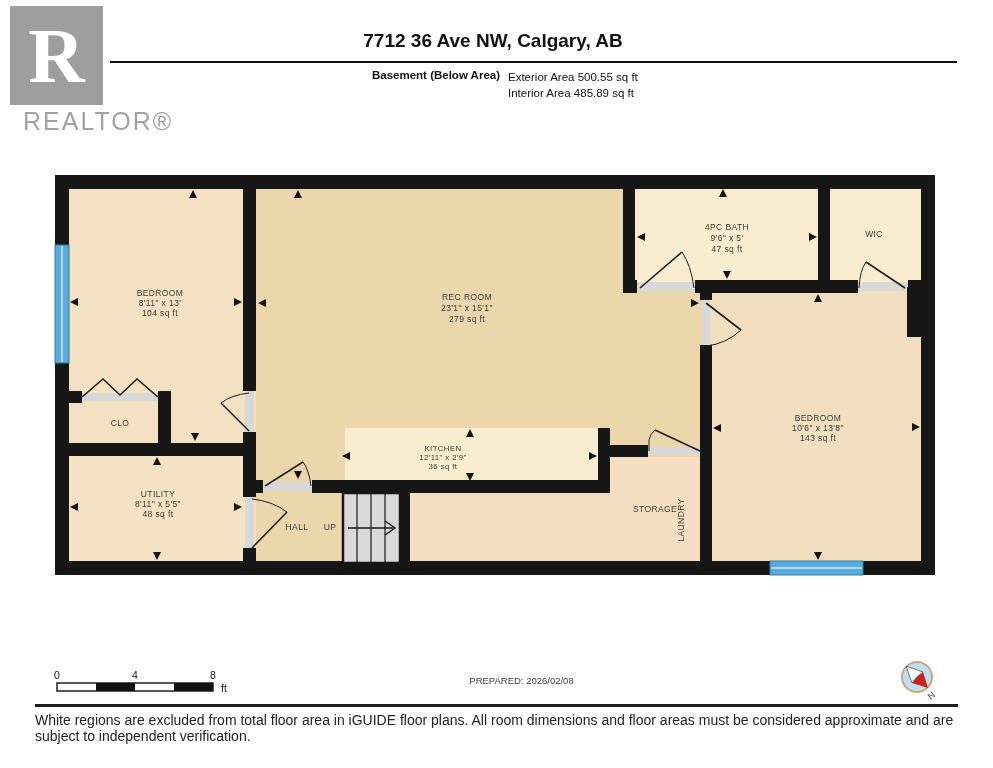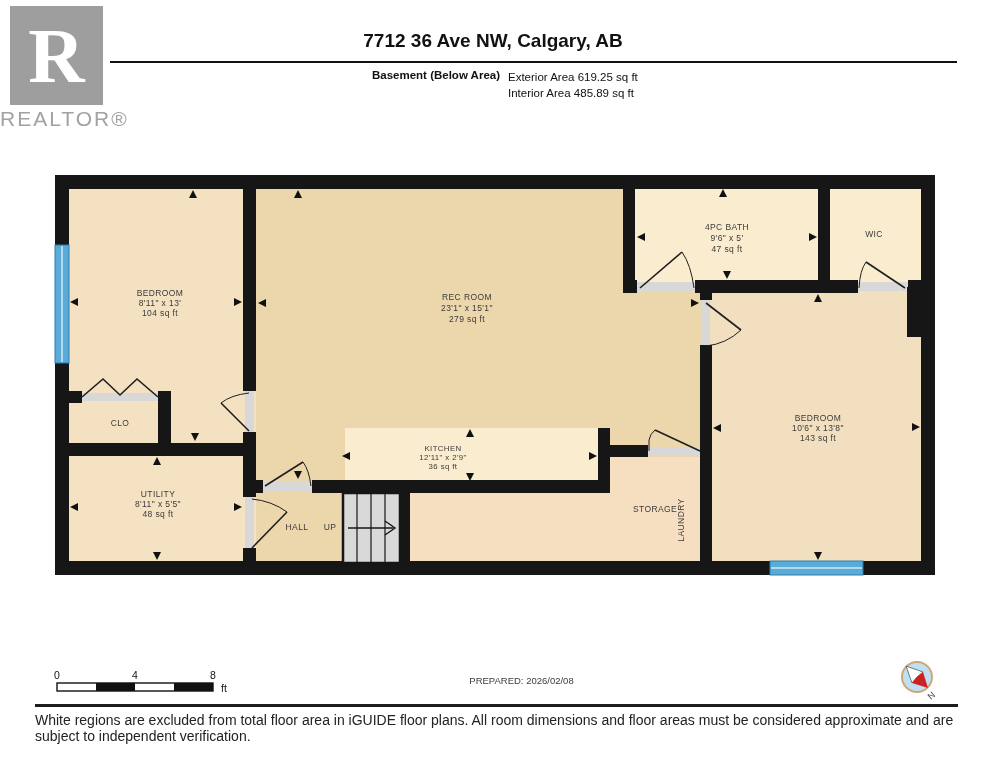--- a/index.html
+++ b/index.html
@@ -6,21 +6,21 @@
   body{
     width:993px;height:768px;position:relative;background:#fff;
     font-family:"Liberation Sans",sans-serif;overflow:hidden;
   }
   .abs{position:absolute;}
   
   #logo-box{left:10px;top:6px;width:93px;height:99px;background:#9e9e9e;
     display:flex;align-items:center;justify-content:center;}
   #logo-letter{font-family:"Liberation Serif",serif;font-weight:bold;
     font-size:78px;color:#fff;line-height:1;}
-  #logo-word{left:0;top:107px;font-size:21px;color:#a2a2a2;letter-spacing:2px;}
+  #logo-word{left:23px;top:107px;font-size:25px;color:#a2a2a2;letter-spacing:2px;}
   #page-title{left:0;top:30px;width:986px;text-align:center;
     font-size:19px;font-weight:bold;color:#111;}
   #header-rule{left:110px;top:61px;width:847px;height:2px;background:#111;}
   #floor-label{left:260px;top:69px;width:240px;text-align:right;
     font-size:11.5px;font-weight:bold;color:#111;}
   #area-lines{left:508px;top:69px;font-size:11.5px;color:#111;line-height:16px;}
   
   #prepared{left:0;top:675px;width:993px;text-align:center;font-size:9.5px;color:#3c3c3c;padding-left:25px;}
   #footer-rule{left:35px;top:704px;width:923px;height:3px;background:#1d1d1d;}
   #footer-note{left:35px;top:712px;width:930px;font-size:14px;color:#222;}
@@ -40,21 +40,21 @@
 <body>
 
 <div class="abs" id="logo-box">
   <span id="logo-letter">R</span>
 </div>
 <div class="abs" id="logo-word">REALTOR®</div>
 <div class="abs" id="page-title">7712 36 Ave NW, Calgary, AB</div>
 <div class="abs" id="header-rule"></div>
 <div class="abs" id="floor-label">Basement (Below Area)</div>
 <div class="abs" id="area-lines">
-  <div>Exterior Area 619.25 sq ft</div>
+  <div>Exterior Area 500.55 sq ft</div>
   <div>Interior Area 485.89 sq ft</div>
 </div>
 
 <svg width="993" height="768" viewBox="0 0 993 768">
 
   <g>
     <rect x="250" y="182" width="460" height="300" fill="#ecd7ad"></rect>
     <rect x="250" y="482" width="100" height="85" fill="#ecd7ad"></rect>
     <rect x="60" y="180" width="196" height="265" fill="#f3e1c1"></rect>
     <rect x="60" y="445" width="196" height="120" fill="#f5e2c2"></rect>

